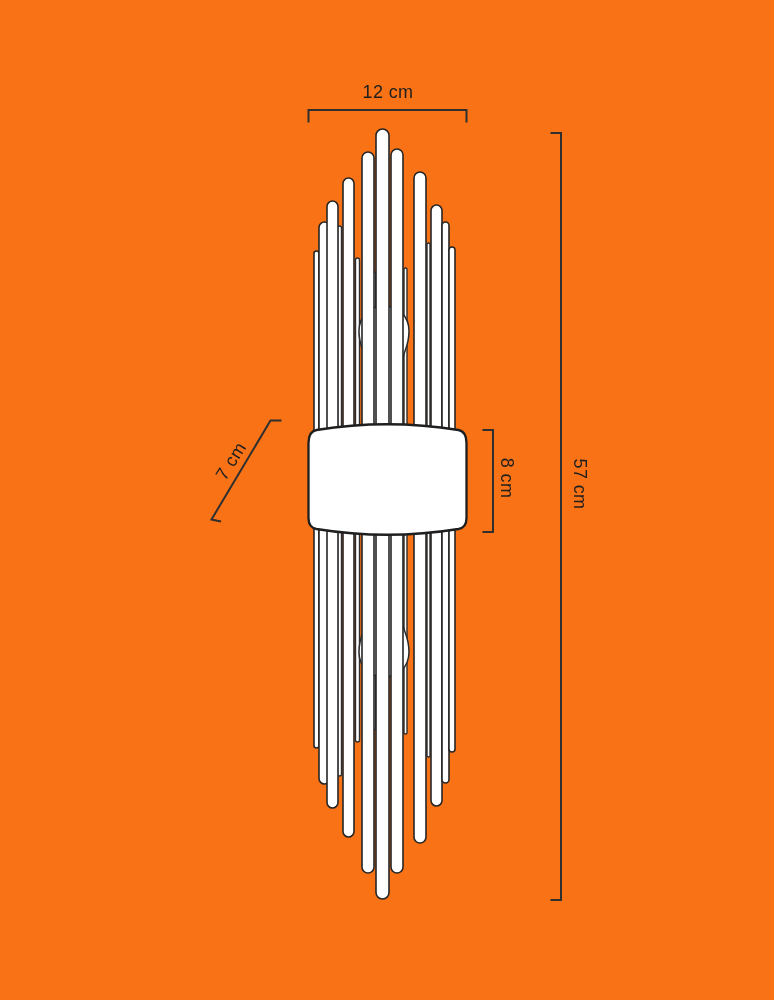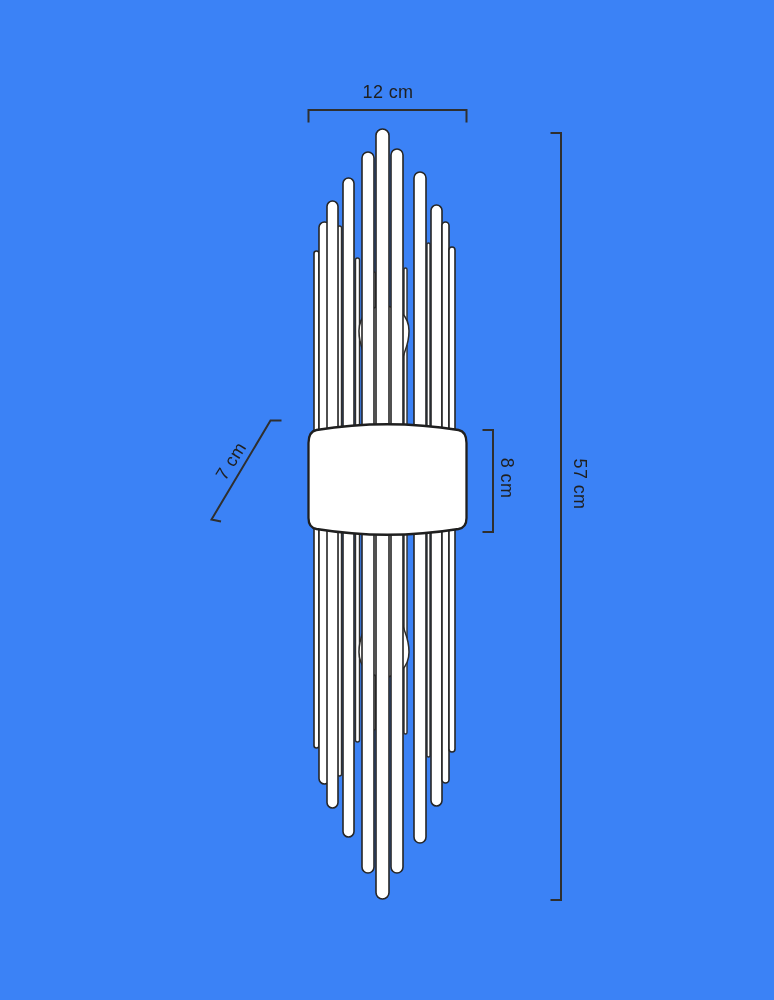--- a/index.html
+++ b/index.html
@@ -4,21 +4,21 @@
 <style>
   html, body {
     margin: 0;
     padding: 0;
     background: #ffffff;
   }
   .stage {
     position: relative;
     width: 774px;
     height: 1000px;
-    background: #3b82f6;
+    background: #f97316;
     overflow: hidden;
     font-family: "Liberation Sans", sans-serif;
   }
   svg { display: block; }
   .rod {
     fill: #ffffff;
     stroke: #262626;
     stroke-width: 1.6;
   }
   .rod-back {

